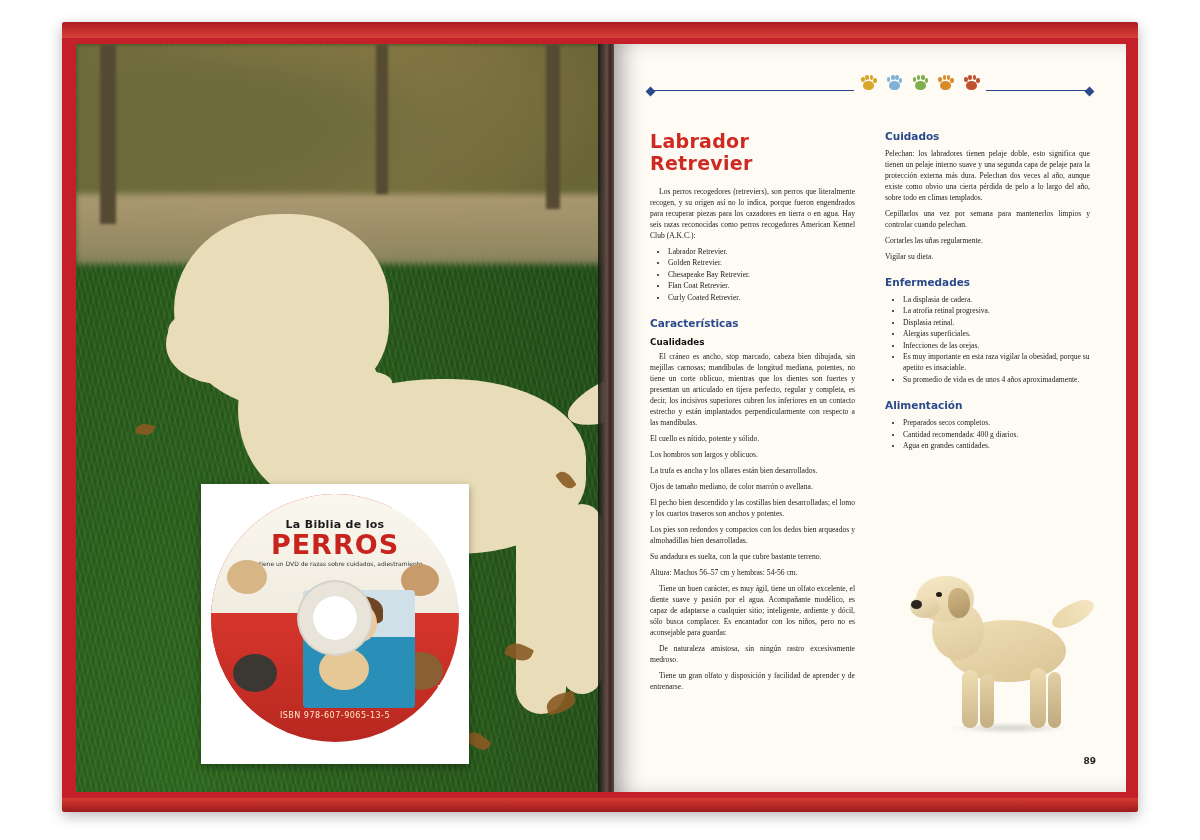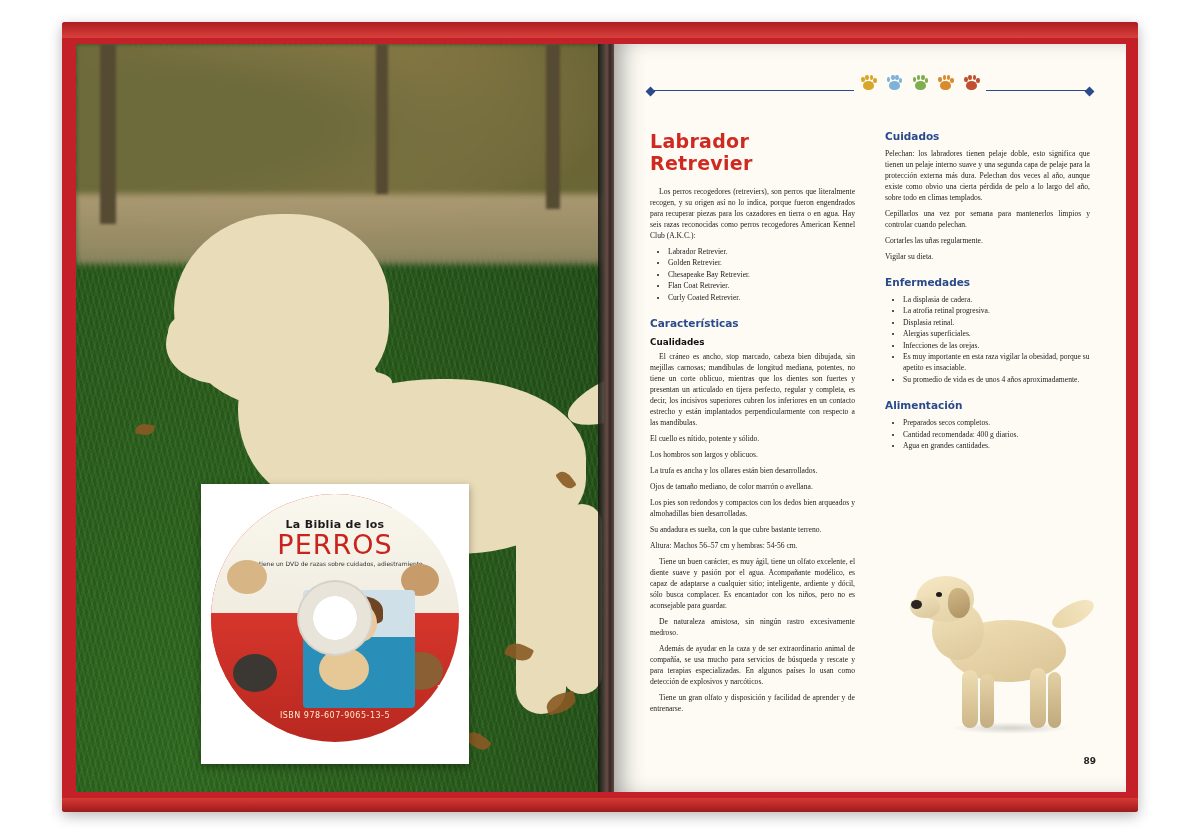--- a/index.html
+++ b/index.html
@@ -140,21 +140,21 @@
     position:absolute;left:50%;top:50%;transform:translate(-50%,-50%);
     width:76px;height:76px;border-radius:50%;
     background:radial-gradient(circle,#ffffff 0 40%,#e8e4da 41% 100%);
     box-shadow:0 0 0 2px rgba(0,0,0,.08) inset;
   }
   .dvd-title{
     position:absolute;left:0;top:24px;width:100%;text-align:center;
     font-family:"DejaVu Sans", sans-serif;
   }
   .dvd-t1{font-size:11px;color:#1b1b1b;font-weight:bold;letter-spacing:.3px;}
-  .dvd-t2{font-size:27px;color:#c8241d;font-weight:normal;letter-spacing:1px;line-height:1;}
+  .dvd-t2{font-size:27px;color:#c8241d;font-weight:bold;letter-spacing:1px;line-height:1;}
   .dvd-t3{font-size:6px;color:#333;margin-top:2px;}
   .dvd-isbn{
     position:absolute;left:0;bottom:22px;width:100%;text-align:center;
     font-family:"DejaVu Sans", sans-serif;font-size:8px;color:#ffe9c9;letter-spacing:.5px;
   }
   .dvd-dvdmark{
     position:absolute;left:0;bottom:48px;width:100%;text-align:right;
     font-family:"DejaVu Sans", sans-serif;font-size:9px;color:#fff;font-weight:bold;
   }
   .dvd-girl{
@@ -379,26 +379,26 @@
           </ul>
 
           <h2 class="sec">Características</h2>
           <h3 class="sub">Cualidades</h3>
 
           <p class="t ind">El cráneo es ancho, stop marcado, cabeza bien dibujada, sin mejillas carnosas; mandíbulas de longitud mediana, potentes, no tiene un corte oblicuo, mientras que los dientes son fuertes y presentan un articulado en tijera perfecto, regular y completa, es decir, los incisivos superiores cubren los inferiores en un contacto estrecho y están implantados perpendicularmente con respecto a las mandíbulas.</p>
           <p class="t">El cuello es nítido, potente y sólido.</p>
           <p class="t">Los hombros son largos y oblicuos.</p>
           <p class="t">La trufa es ancha y los ollares están bien desarrollados.</p>
           <p class="t">Ojos de tamaño mediano, de color marrón o avellana.</p>
+          <p class="t">El pecho bien descendido y las costillas bien desarrolladas; el lomo y los cuartos traseros son anchos y potentes.</p>
           <p class="t">Los pies son redondos y compactos con los dedos bien arqueados y almohadillas bien desarrolladas.</p>
           <p class="t">Su andadura es suelta, con la que cubre bastante terreno.</p>
           <p class="t">Altura: Machos 56–57 cm y hembras: 54-56 cm.</p>
           <p class="t ind">Tiene un buen carácter, es muy ágil, tiene un olfato excelente, el diente suave y pasión por el agua. Acompañante modélico, es capaz de adaptarse a cualquier sitio; inteligente, ardiente y dócil, sólo busca complacer. Es encantador con los niños, pero no es aconsejable para guardar.</p>
           <p class="t ind">De naturaleza amistosa, sin ningún rastro excesivamente medroso.</p>
-          <p class="t ind">Además de ayudar en la caza y de ser extraordinario animal de compañía, se usa mucho para servicios de búsqueda y rescate y para terapias especializadas. En algunos países lo usan como detección de explosivos y narcóticos.</p>
           <p class="t ind">Tiene un gran olfato y disposición y facilidad de aprender y de entrenarse.</p>
 
         </div>
 
         <div class="col col-r">
           <h2 class="sec" style="margin-top:0">Cuidados</h2>
           <p class="t">Pelechan: los labradores tienen pelaje doble, esto significa que tienen un pelaje interno suave y una segunda capa de pelaje para la protección externa más dura. Pelechan dos veces al año, aunque existe como obvio una cierta pérdida de pelo a lo largo del año, sobre todo en climas templados.</p>
           <p class="t">Cepillarlos una vez por semana para mantenerlos limpios y controlar cuando pelechan.</p>
           <p class="t">Cortarles las uñas regularmente.</p>
           <p class="t">Vigilar su dieta.</p>

